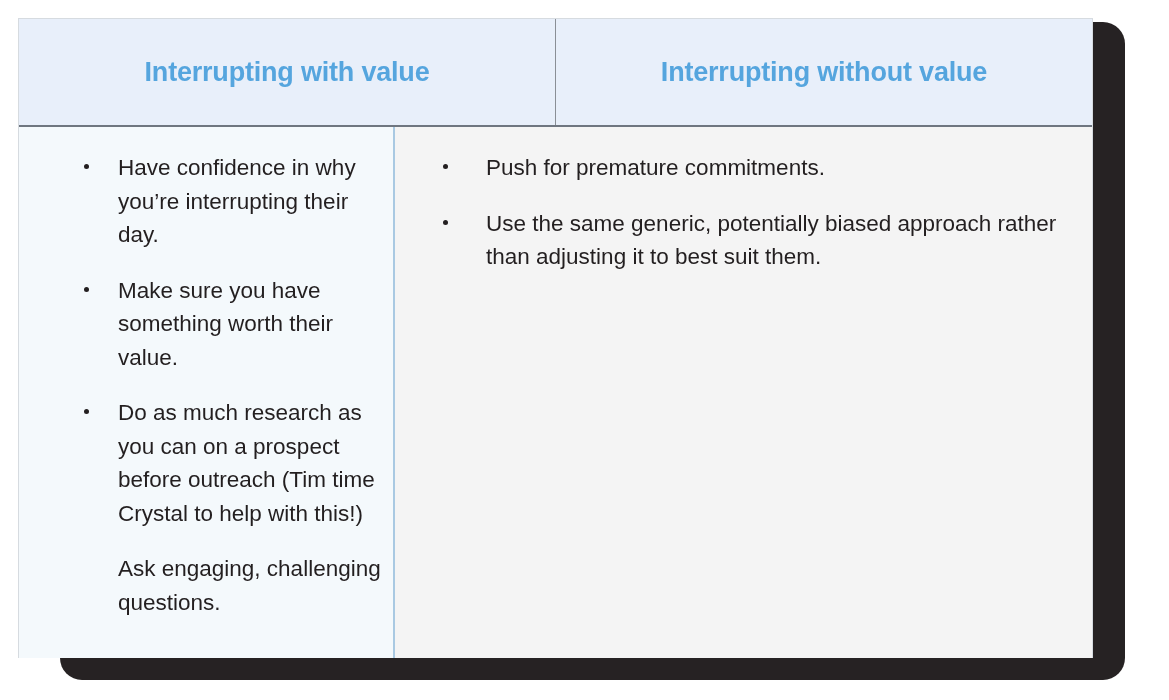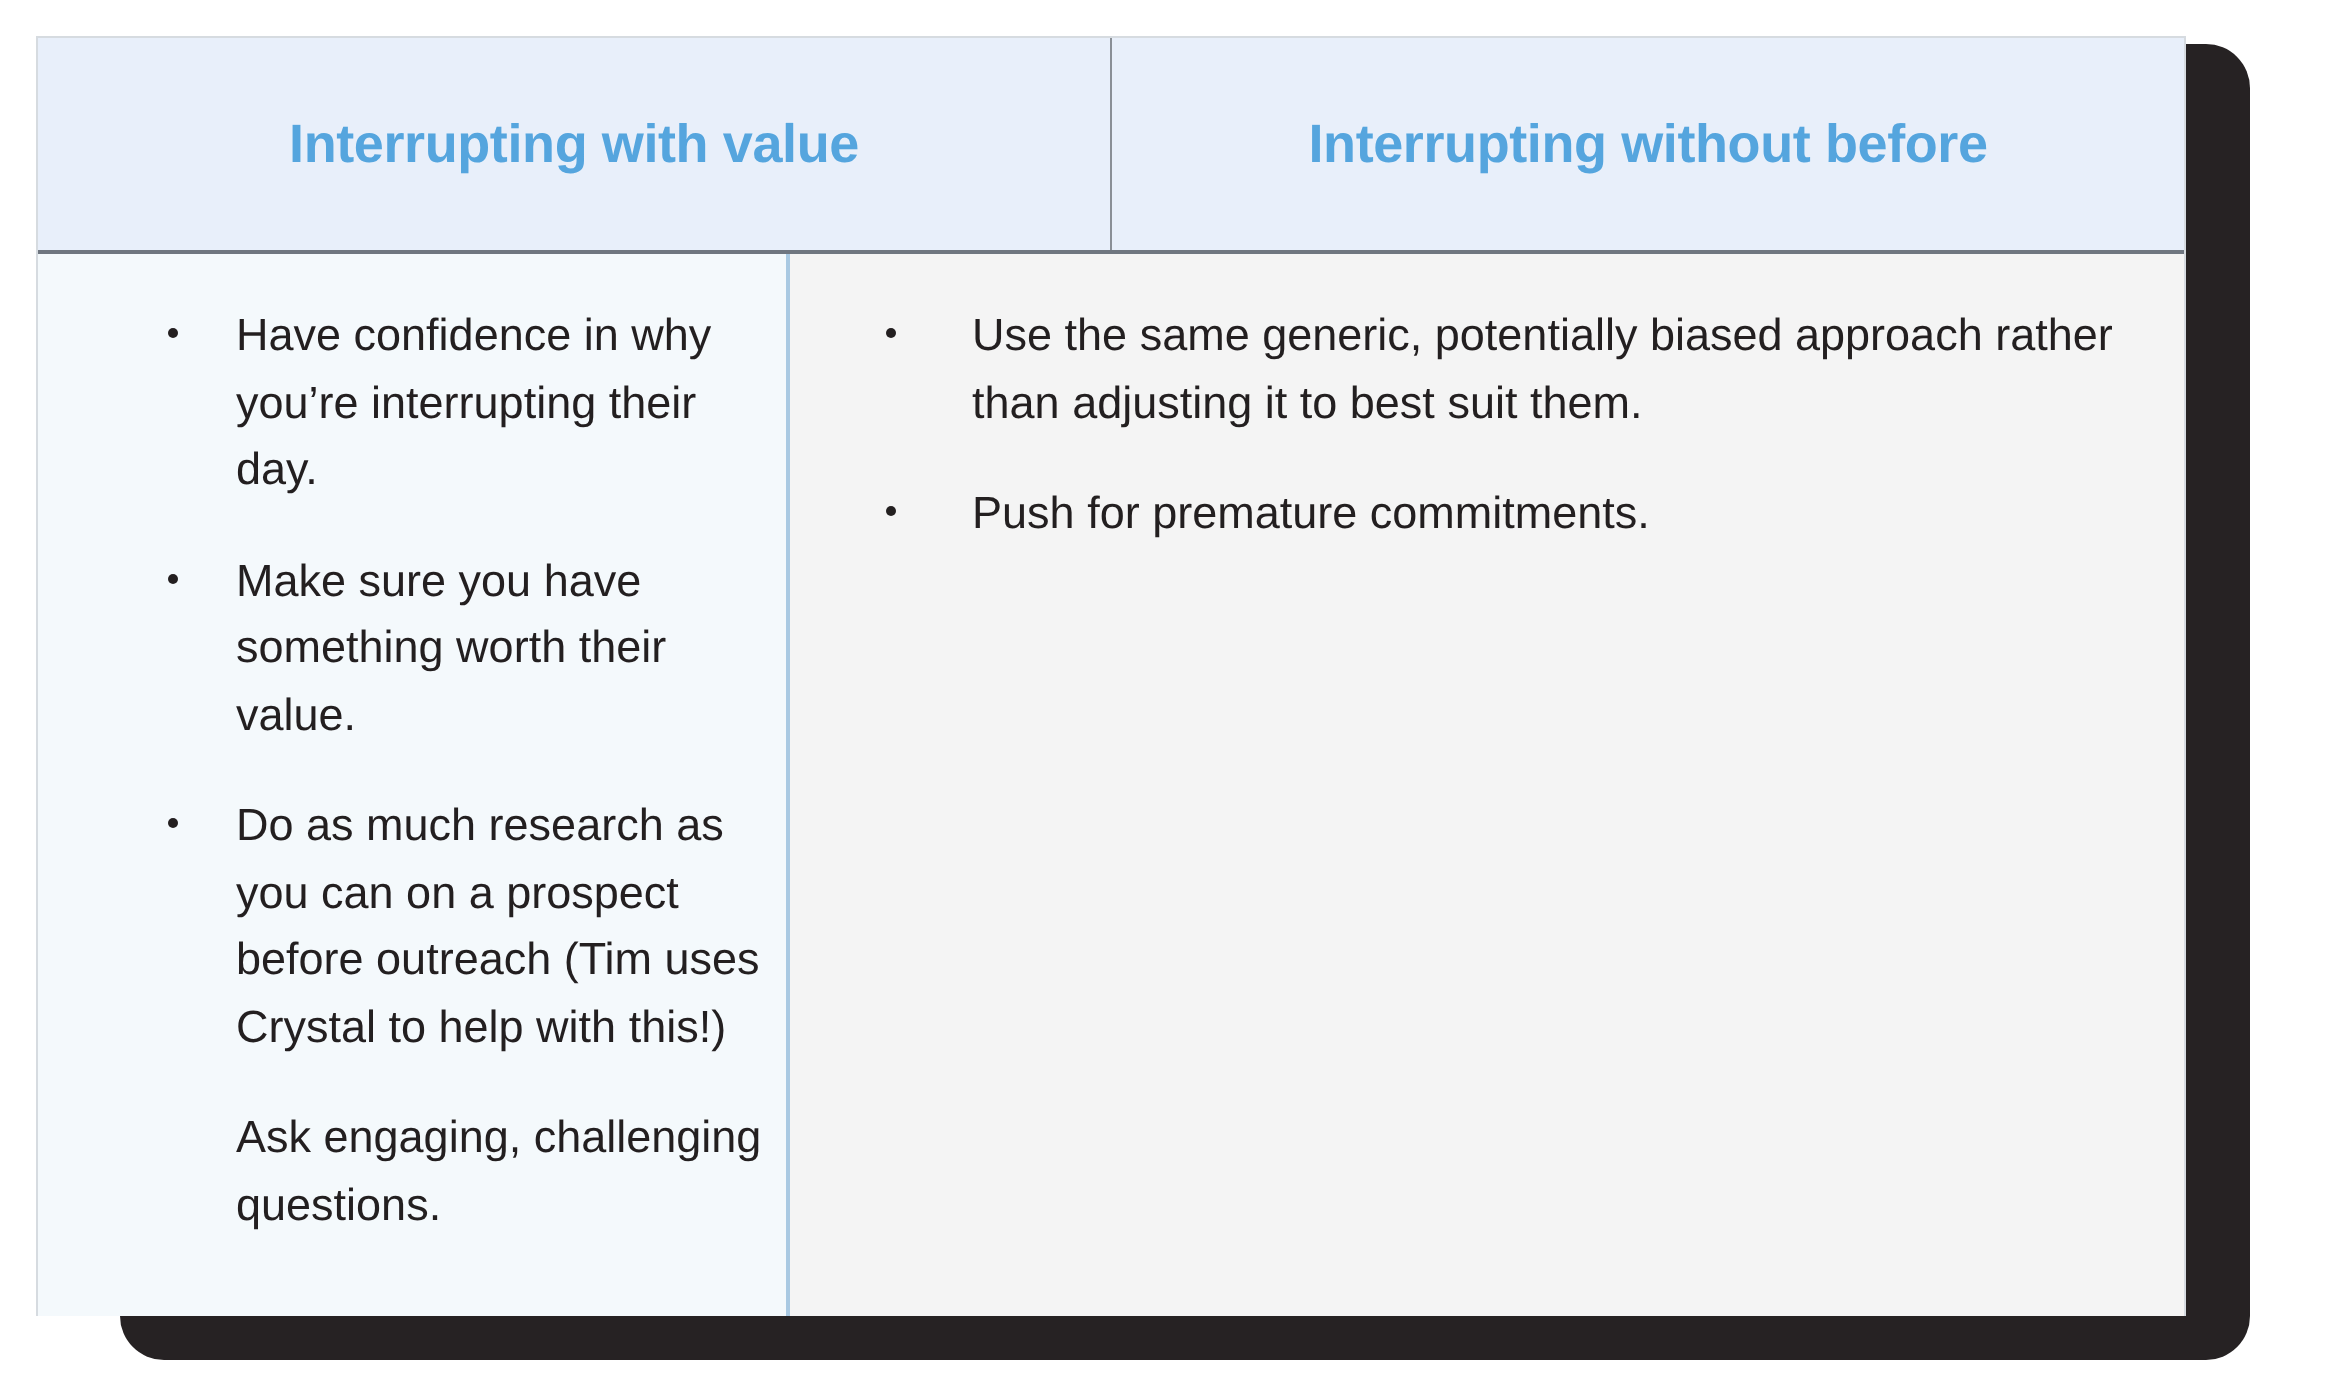--- a/index.html
+++ b/index.html
@@ -135,55 +135,55 @@
 
   <div class="shadow-panel"></div>
 
   <div class="comparison-table">
 
     <div class="table-header-row">
       <div class="header-cell left">
         <div class="header-title">Interrupting with value</div>
       </div>
       <div class="header-cell right">
-        <div class="header-title">Interrupting without before</div>
+        <div class="header-title">Interrupting without value</div>
       </div>
     </div>
 
     <div class="table-body-row">
 
       <div class="body-cell left">
         <ul class="bullet-list">
           <li class="bullet-item">
             <span class="bullet-dot"></span>
             <span class="bullet-text">Have confidence in why you’re interrupting their day.</span>
           </li>
           <li class="bullet-item">
             <span class="bullet-dot"></span>
             <span class="bullet-text">Make sure you have something worth their value.</span>
           </li>
           <li class="bullet-item">
             <span class="bullet-dot"></span>
-            <span class="bullet-text">Do as much research as you can on a prospect before outreach (Tim uses Crystal to help with this!)</span>
+            <span class="bullet-text">Do as much research as you can on a prospect before outreach (Tim time Crystal to help with this!)</span>
           </li>
           <li class="bullet-item">
 
             <span class="bullet-text">Ask engaging, challenging questions.</span>
           </li>
         </ul>
       </div>
 
       <div class="body-cell right">
         <ul class="bullet-list">
           <li class="bullet-item">
             <span class="bullet-dot"></span>
-            <span class="bullet-text">Use the same generic, potentially biased approach rather than adjusting it to best suit them.</span>
+            <span class="bullet-text">Push for premature commitments.</span>
           </li>
           <li class="bullet-item">
             <span class="bullet-dot"></span>
-            <span class="bullet-text">Push for premature commitments.</span>
+            <span class="bullet-text">Use the same generic, potentially biased approach rather than adjusting it to best suit them.</span>
           </li>
         </ul>
       </div>
 
     </div>
   </div>
 </div>
 
 </body></html>

